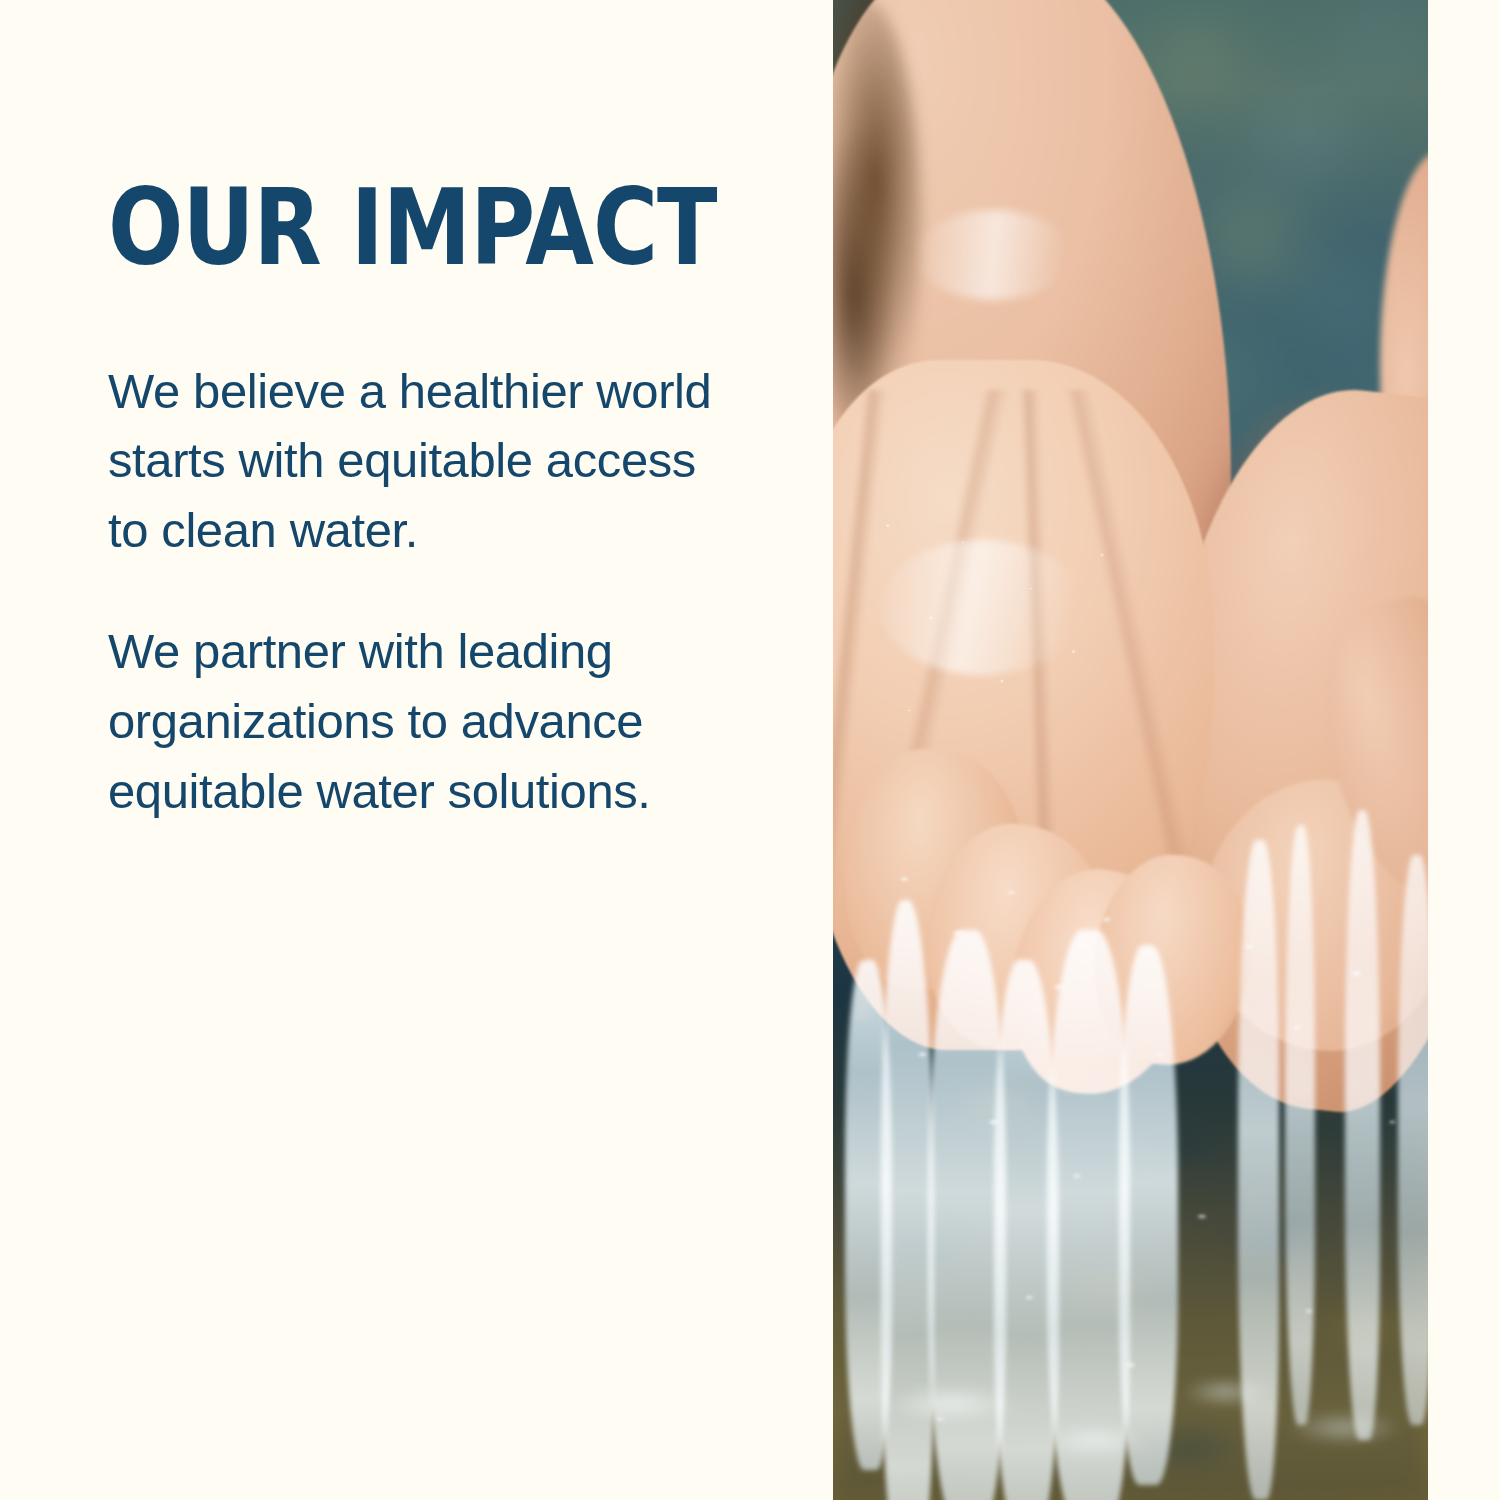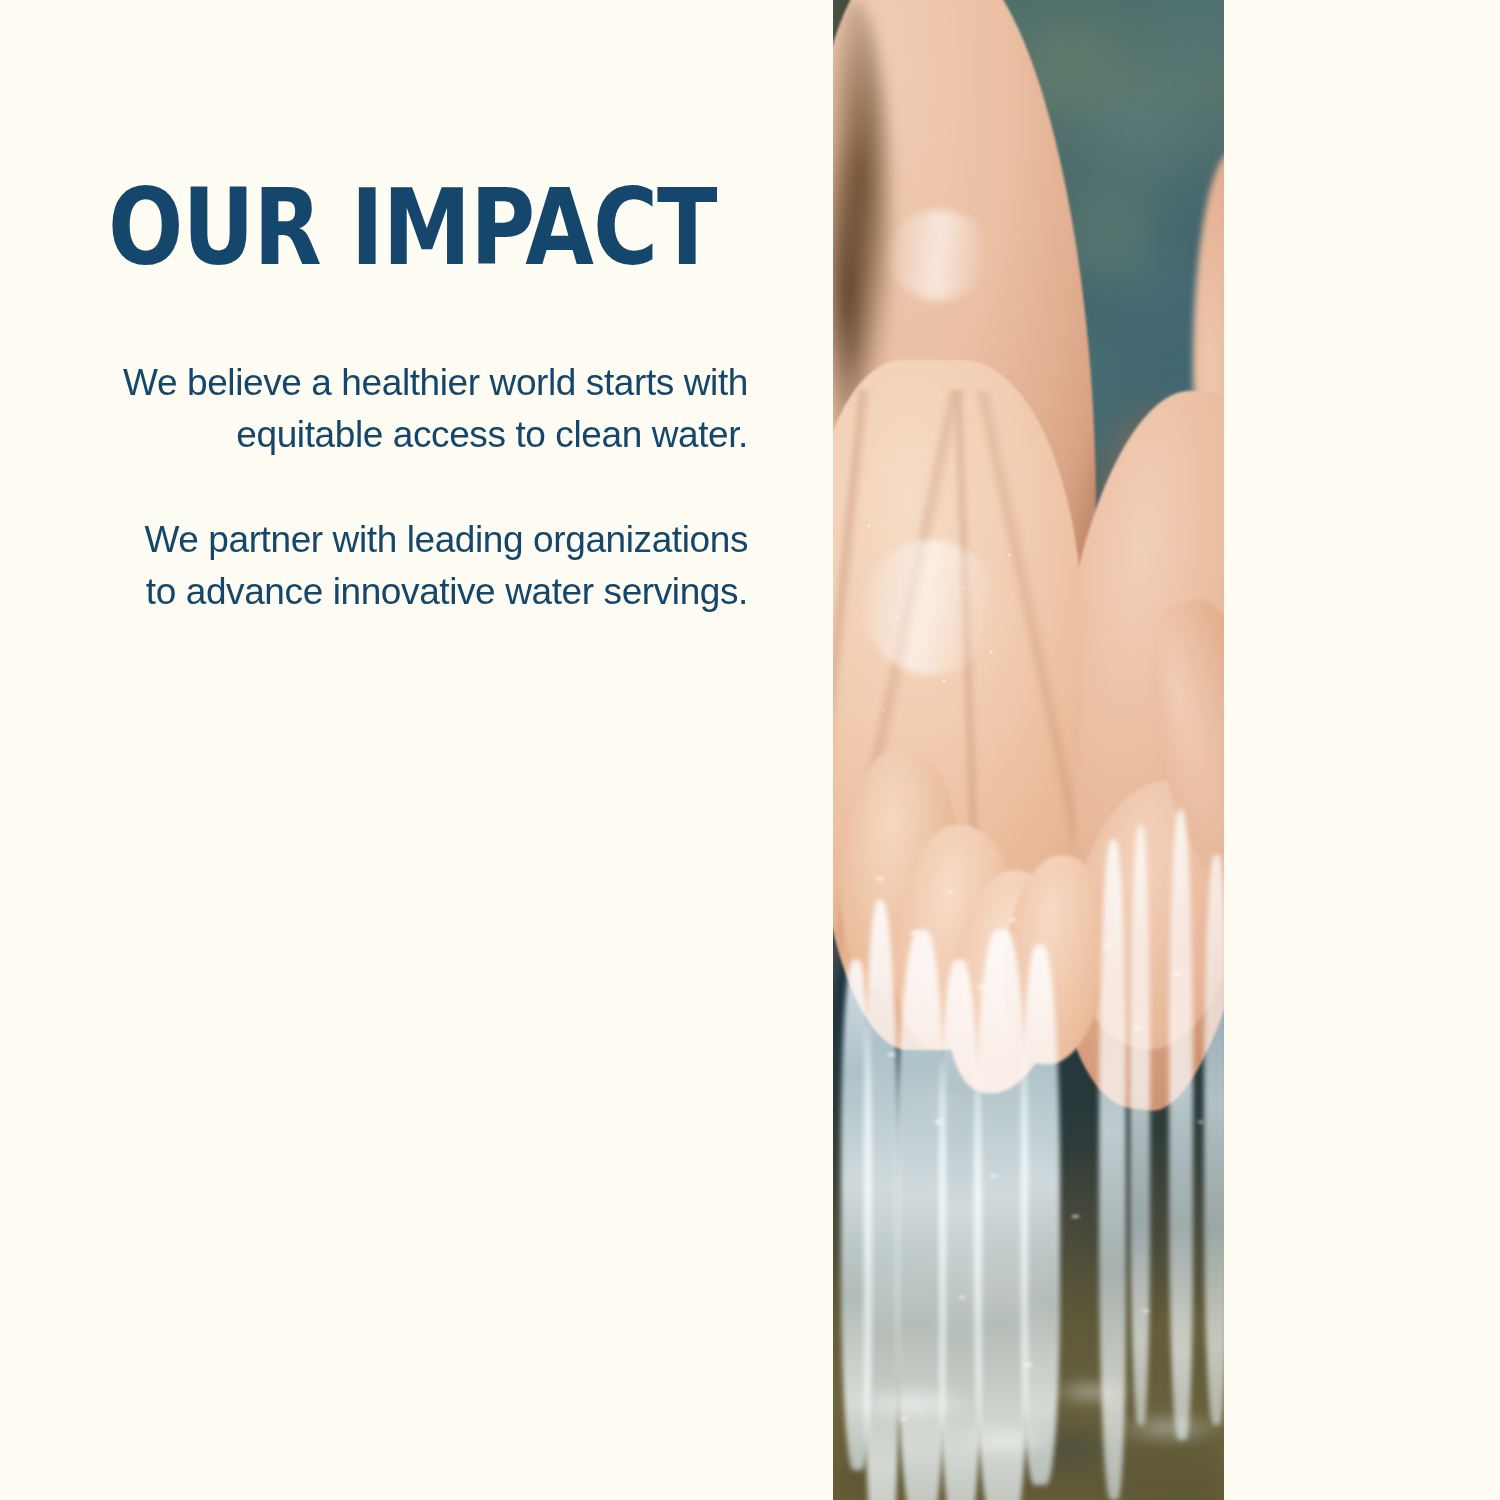--- a/index.html
+++ b/index.html
@@ -3,24 +3,23 @@
 <meta charset="utf-8">
 <style>
   * { margin:0; padding:0; box-sizing:border-box; }
   html, body { width:1500px; height:1500px; overflow:hidden; }
   body {
     font-family:"Liberation Sans", sans-serif;
     background:#fefcf3;
   }
   .card {
     position:relative;
-    width:1224px; height:1500px;
+    width:1428px; height:1500px;
     display:flex;
     background:#eab308;
-    text-align:right;
   }
 
   
   .text-panel {
     width:833px;
     height:1500px;
     background:#fefcf3;
     padding:178px 80px 0 108px;
     position:relative;
     flex:0 0 833px;
@@ -34,21 +33,21 @@
     color:#14476b;
     transform:scaleX(0.93);
     transform-origin:left top;
     white-space:nowrap;
     margin-bottom:78px;
   }
   .body-copy { margin-top:0; }
   .para {
     font-family:"Liberation Sans", sans-serif;
     font-weight:400;
-    font-size:37px;
+    font-size:49px;
     line-height:1.42;
     color:#14476b;
     letter-spacing:-0.4px;
     margin-bottom:52px;
     max-width:640px;
   }
   .para:last-child { margin-bottom:0; }
   .para sup {
     font-size:0.40em;
     vertical-align:super;
@@ -321,21 +320,21 @@
 <div class="card">
 
   <section class="text-panel">
 
     <h1 class="headline">OUR IMPACT</h1>
 
     <div class="body-copy">
 
       <p class="para">We believe a healthier world starts with equitable access to clean water.</p>
 
-      <p class="para">We partner with leading organizations to advance innovative water servings.</p>
+      <p class="para">We partner with leading organizations to advance equitable water solutions.</p>
 
 
     </div>
   </section>
 
   <section class="photo-panel">
     <div class="ph water-bg"></div>
     <div class="ph bokeh"></div>
     <div class="ph riverbed"></div>
     <div class="ph bed-teal"></div>

